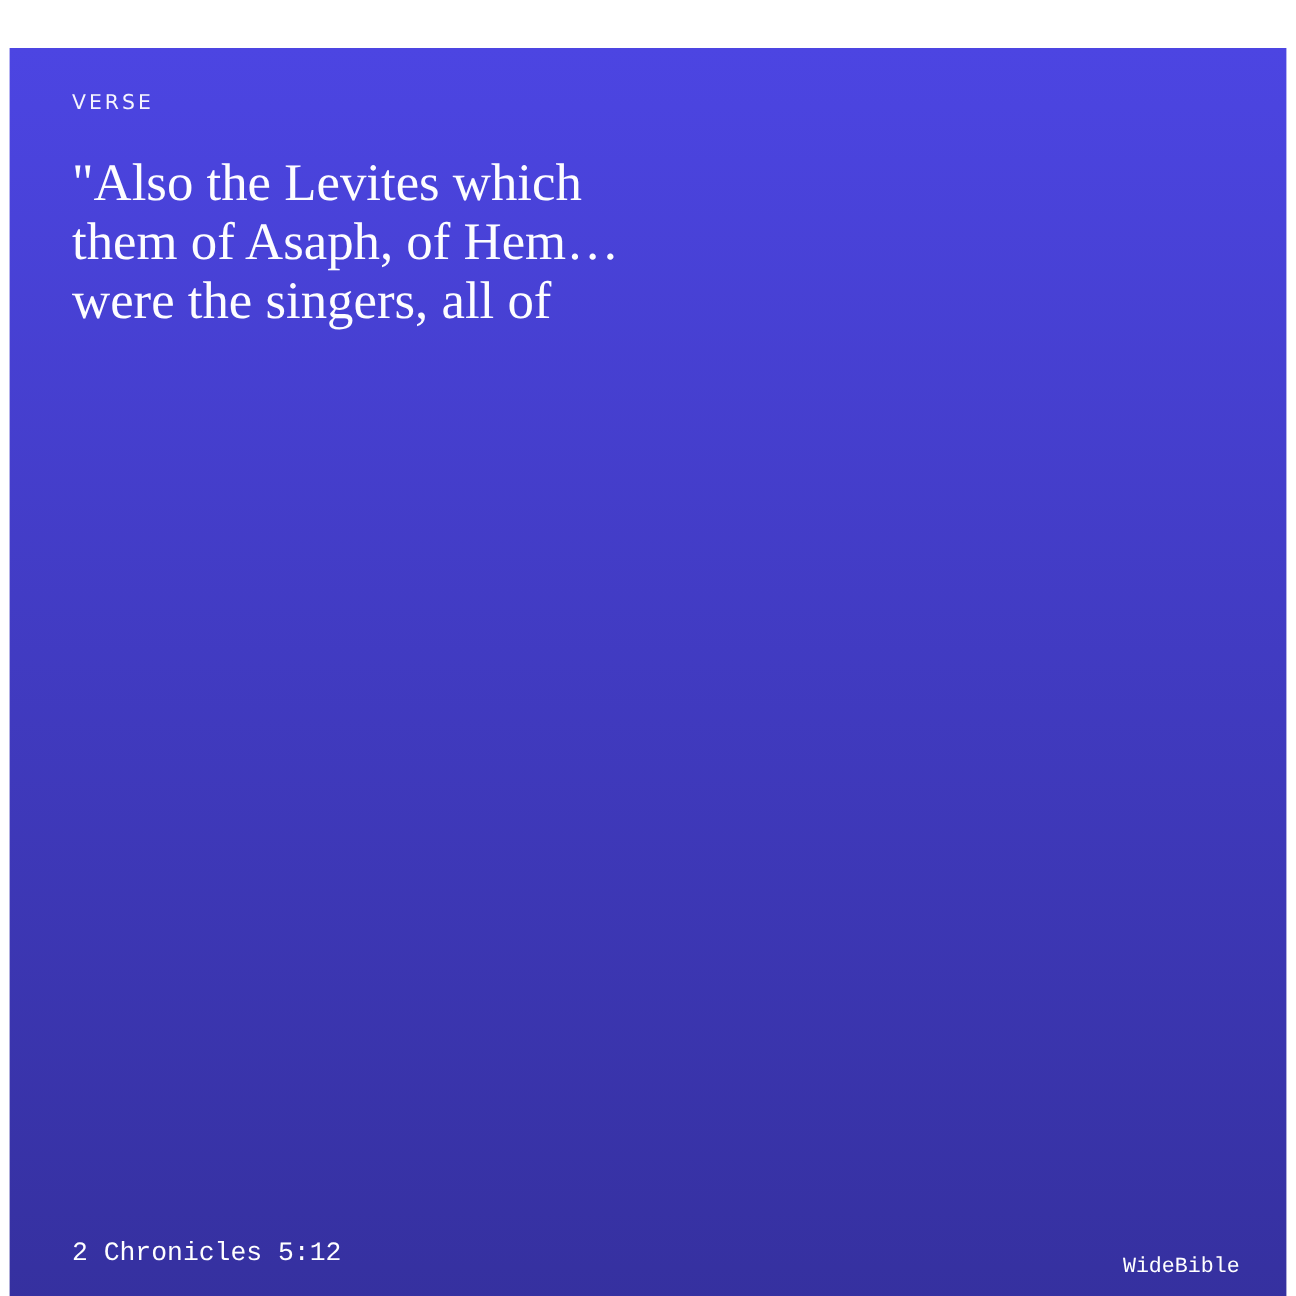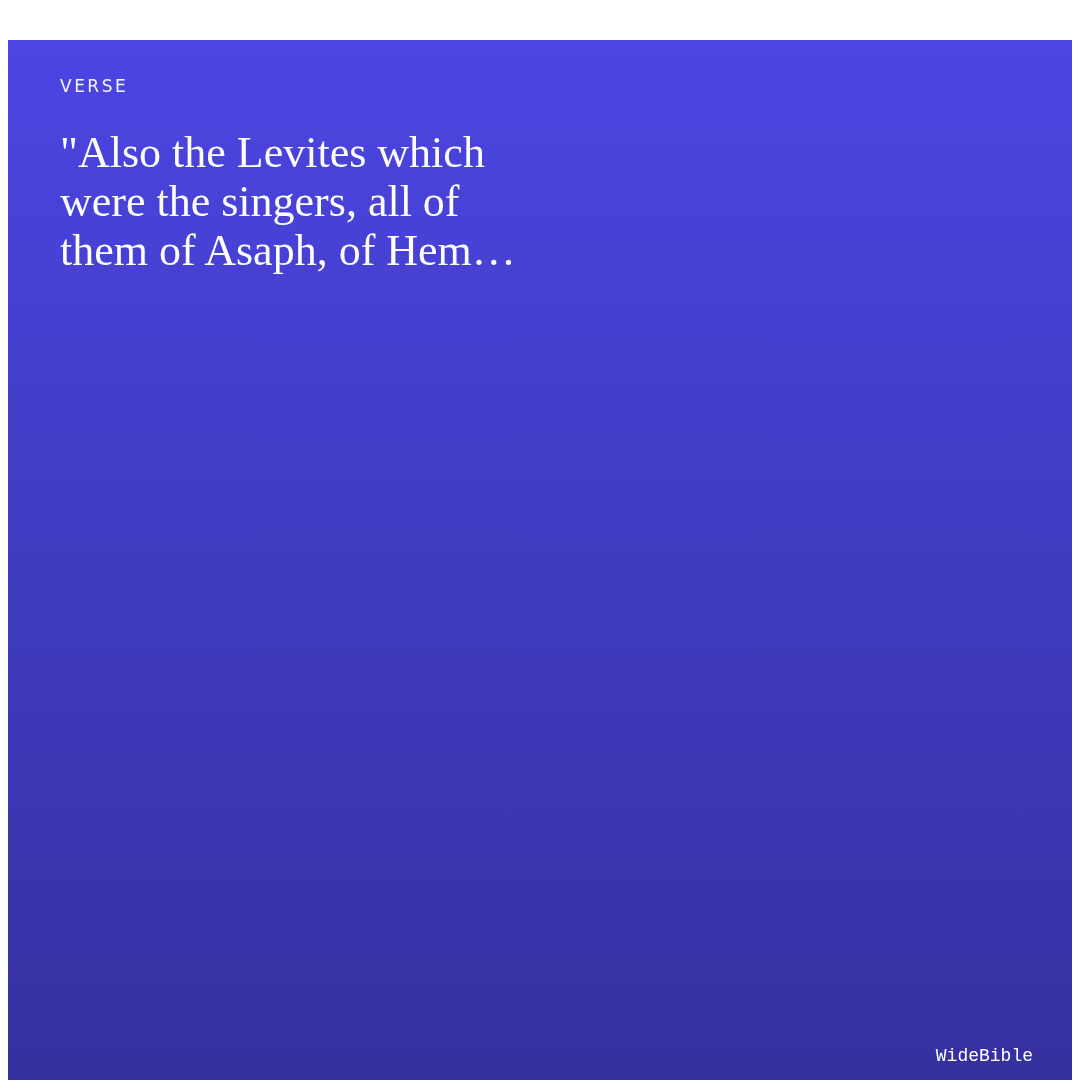--- a/index.html
+++ b/index.html
@@ -73,21 +73,22 @@
 </head>
 <body>
 
 <div class="page" style="background: rgb(255, 255, 255);">
   <div class="card" style="background: linear-gradient(rgb(76, 69, 226) 0%, rgb(53, 48, 158) 100%);">
 
     <div class="kicker">VERSE</div>
 
     <div class="verse">
       <div class="line">"Also the Levites which</div>
+      <div class="line">them of Asaph, of Hem…</div>
       <div class="line">were the singers, all of</div>
-      <div class="line">them of Asaph, of Hem…</div>
     </div>
 
+    <div class="reference">2 Chronicles 5:12</div>
 
     <div class="brand">WideBible</div>
 
   </div>
 </div>
 
 </body></html>

